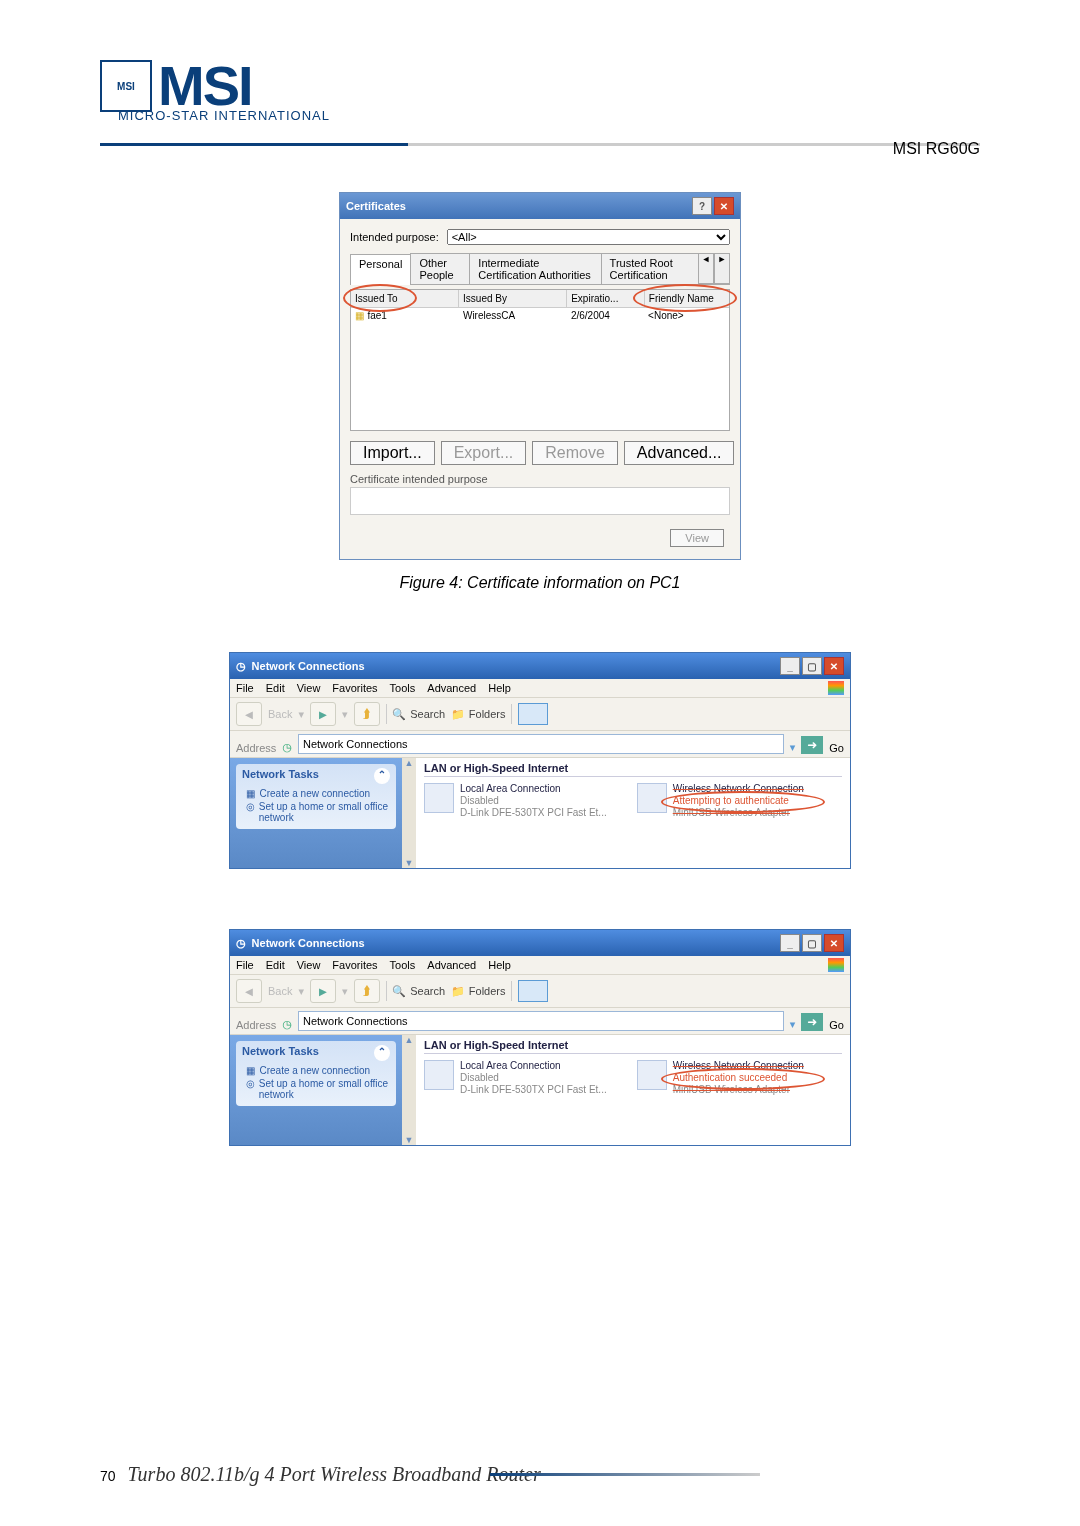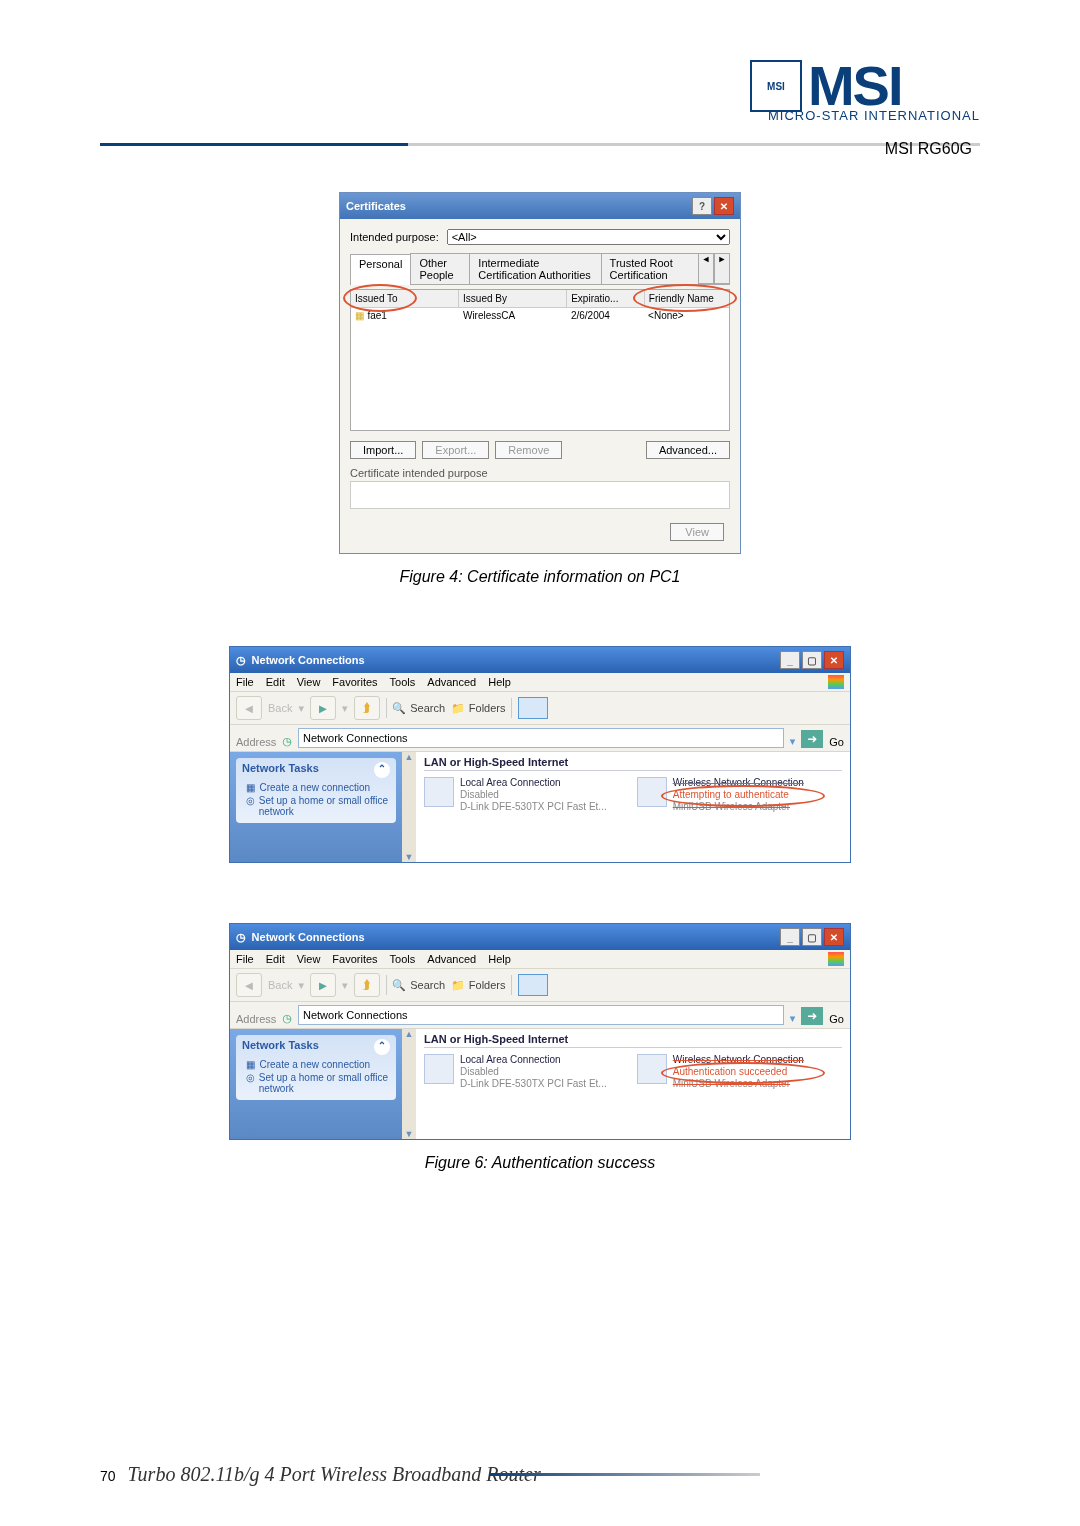--- a/index.html
+++ b/index.html
@@ -1,23 +1,23 @@
 <!DOCTYPE html>
 <html><head>
 <meta charset="utf-8">
 <style>
   body { margin:0; background:#fff; font-family:"Segoe UI", Tahoma, Arial, sans-serif; }
   .page { width:1080px; height:1526px; position:relative; background:#fff; padding:60px 100px 40px 100px; box-sizing:border-box; }
-  .logo-row { display:flex; align-items:center; justify-content:flex-end; }
+  .logo-row { display:flex; align-items:center; justify-content:flex-start; }
   .logo { display:flex; align-items:center; gap:6px; }
   .logo-badge { width:48px; height:48px; border:2px solid #0a3f7a; display:flex; align-items:center; justify-content:center; font-size:10px; font-weight:bold; color:#0a3f7a; background:#fff; position:relative; }
   .logo-text { font-size:56px; font-weight:900; color:#0a3f7a; letter-spacing:-2px; line-height:0.9; }
   .logo-sub { font-size:13px; color:#0a3f7a; letter-spacing:1px; margin-top:-4px;margin-left:18px; }
   .header-rule { height:3px; background:linear-gradient(to right,#0a3f7a 0%,#0a3f7a 35%,#ccc 35%,#ccc 100%); margin-top:20px; }
-  .header-title-cell { position:absolute; right:108px; top:140px; }
+  .header-title-cell { position:absolute; right:100px; top:140px; }
   .fig-block { margin-top:60px; text-align:center; }
   .caption { font-style:italic; font-family:Arial,sans-serif; font-size:16px; color:#000; margin-top:14px; margin-bottom:40px; }
 
   
   .cert-dialog { width:400px; margin:0 auto; border:1px solid #6b8fbf; background:#f5f3ee; text-align:left; font-size:11px; }
   .cert-title { background:linear-gradient(#6b98d4,#4173b8); color:#fff; padding:4px 6px; font-weight:bold; display:flex; justify-content:space-between; align-items:center; }
   .cert-title-btns { display:flex; gap:2px; }
   .title-btn { width:18px; height:16px; background:#eee; border:1px solid #888; display:flex; align-items:center; justify-content:center; font-size:10px; color:#555; }
   .title-btn.close { background:#d64b2a; color:#fff; border-color:#a33; }
   .cert-body { padding:10px; }
@@ -27,21 +27,21 @@
   .tab { padding:3px 8px; border:1px solid #aaa; border-bottom:none; background:#f0f0f0; margin-right:-1px; }
   .tab.active { background:#fff; position:relative; top:1px; }
   .tab-arrows { margin-left:auto; display:flex; }
   .tab-arrow { width:14px; border:1px solid #aaa; text-align:center; background:#eee; font-size:9px; }
   .cert-list { border:1px solid #aaa; background:#fff; height:140px; padding:0; margin-top:4px; }
   .cert-head { display:flex; background:#f0f0f0; border-bottom:1px solid #ccc; font-size:10px; }
   .cert-col { padding:3px 4px; border-right:1px solid #ccc; }
   .cert-row { display:flex; font-size:10px; padding:2px 0; }
   .circ-red { border:2px solid #d53; border-radius:50%; position:absolute; }
   .cert-btns { display:flex; gap:6px; margin-top:10px; }
-  .cert-btn { border:1px solid #888; background:#f8f8f8; padding:2px 12px; font-size:11px; }
+  .cert-btn { border:1px solid #888; background:#f8f8f8; padding:2px 12px; font-size:16px; }
   .cert-btn.disabled { color:#999; }
   .cert-purpose-lbl { margin-top:8px; color:#555; }
   .cert-purpose-box { border:1px solid #ccc; height:26px; background:#fff; margin-top:2px; position:relative; }
   .cert-view-btn { position:absolute; right:6px; bottom:-32px; border:1px solid #888; padding:2px 14px; background:#f8f8f8; color:#999; font-size:11px; }
 
   
   .nc-window { width:620px; margin:0 auto; border:1px solid #3e70b2; background:#fff; text-align:left; font-size:11px; }
   .nc-title { background:linear-gradient(#4f8de0,#2a62b0); color:#fff; padding:4px 6px; display:flex; align-items:center; justify-content:space-between; font-weight:bold; }
   .nc-title-left { display:flex; align-items:center; gap:6px; }
   .nc-menu { background:#f4f2ec; padding:2px 6px; display:flex; gap:12px; border-bottom:1px solid #d9d6cb; align-items:center; }
@@ -349,21 +349,20 @@
                 <div class="name" style="text-decoration:line-through;text-decoration-color:#d53">Wireless Network Connection</div>
                 <div class="status" style="color:#d53">Authentication succeeded</div>
                 <div class="dev" style="text-decoration:line-through;text-decoration-color:#d53">MiniUSB Wireless Adapter</div>
               </div>
               <div class="red-oval" style="left:24px;top:8px;width:160px;height:18px"></div>
             </div>
           </div>
         </div>
       </div>
     </div>
-    <div class="caption">Figure 6: Authentication success</div>
   </div>
 
   <div class="footer">
     <span class="page-no">70</span>
     <span class="footer-text">Turbo 802.11b/g 4 Port Wireless Broadband Router</span>
   </div>
   <div class="footer-rule"></div>
 
 </div>
 

